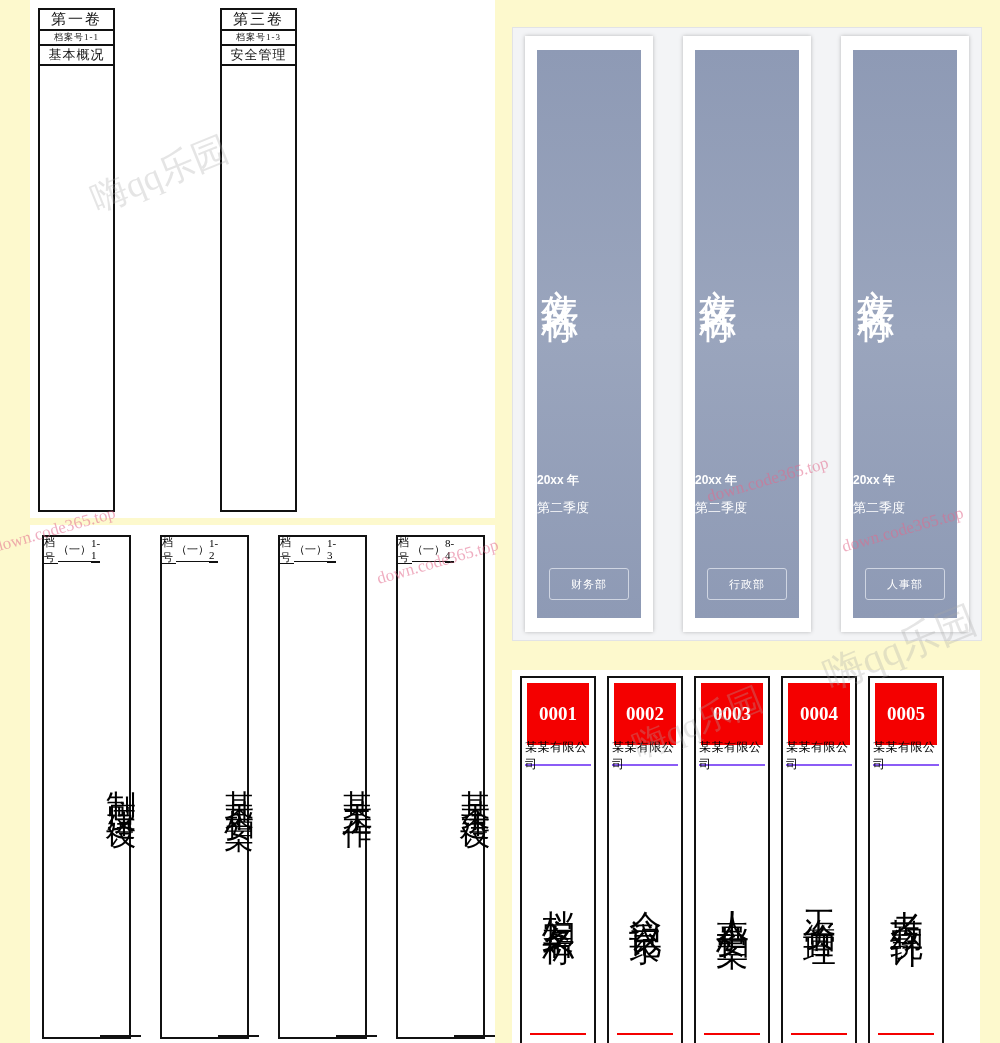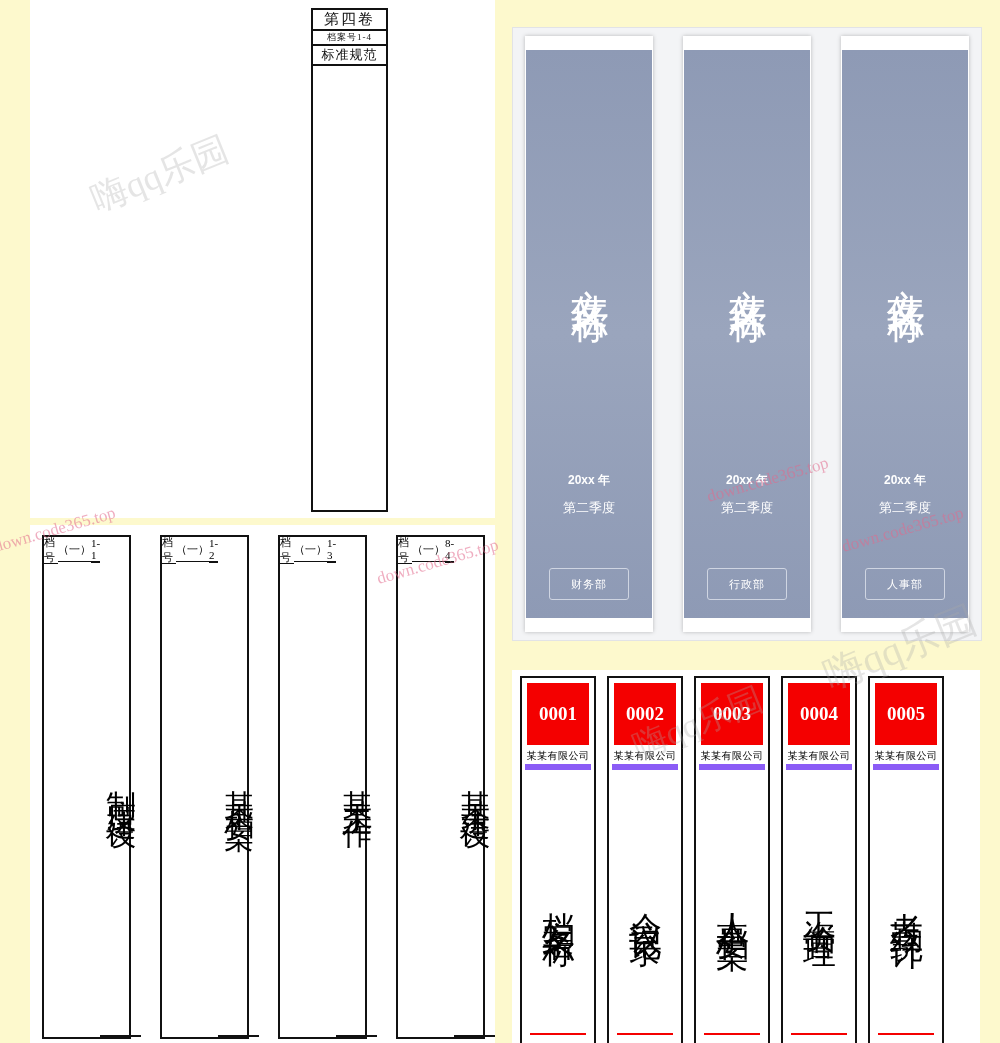--- a/index.html
+++ b/index.html
@@ -41,24 +41,24 @@
     background:#f3f4f6;
     border:1px solid #e2e3e6;
   }
   .g2-spine{
     position:absolute;top:8px;width:128px;height:596px;
     background:#ffffff;
     box-shadow:0 0 4px rgba(0,0,0,.25);
     display:flex;align-items:flex-start;justify-content:center;
   }
   .g2-inner{
-    margin-top:14px;width:126px;height:568px;
+    margin-top:14px;width:104px;height:568px;
     background:linear-gradient(180deg,#8e9ab5 0%,#9aa5bd 50%,#8e9ab5 100%);
     position:relative;
-    display:flex;flex-direction:column;align-items:center;
+    display:flex;flex-direction:column;align-items:flex-start;
   }
   .g2-title{
     margin-top:26px;height:390px;
     color:#fff;font-size:38px;letter-spacing:6px;line-height:1.15;
     font-family:"Liberation Serif",serif;
   }
   .g2-year{color:#fff;font-size:12px;font-weight:bold;margin-top:6px;}
   .g2-quarter{color:#fff;font-size:13px;margin-top:10px;}
   .g2-dept-wrap{
     position:absolute;bottom:18px;left:50%;transform:translateX(-50%);
@@ -92,43 +92,52 @@
   .g4-spine{
     position:absolute;top:6px;width:72px;height:365px;
     border:2px solid #111;background:#fff;display:flex;flex-direction:column;align-items:center;
   }
   .g4-num{
     margin-top:5px;width:62px;height:62px;background:#f40000;
     display:flex;align-items:center;justify-content:center;
     color:#fff;font-size:19px;font-weight:bold;font-family:"Liberation Serif",serif;
   }
   .g4-comp{
-    margin-top:3px;height:16px;width:66px;border-bottom:6px solid #8b5cf6;
+    margin-top:3px;height:16px;width:66px;border-bottom:2px solid #8b5cf6;
     display:flex;align-items:center;justify-content:center;
-    font-size:10px;letter-spacing:0.5px;font-family:"Liberation Serif",serif;
+    font-size:12px;letter-spacing:0.5px;font-family:"Liberation Serif",serif;
   }
   .g4-body{flex:1;width:100%;display:flex;align-items:center;justify-content:center;}
   .g4-body .vtext{font-size:33px;letter-spacing:8px;font-family:"Liberation Serif",serif;}
   .g4-rule{width:56px;height:2px;background:#f40000;margin-bottom:8px;}
   
   .wm{position:absolute;color:rgba(160,160,160,.45);font-family:"Liberation Serif",serif;
       pointer-events:none;white-space:nowrap;}
   .wm-pink{color:rgba(226,106,140,.55);}
   .wm-big{color:rgba(170,170,170,.30);}
 </style>
 </head>
 <body>
 
 <div id="group1">
-  <div class="g1-spine" style="left:281px">
-    <div class="g1-cell g1-vol">第四卷</div>
-    <div class="g1-cell g1-code">档案号1-4</div>
-    <div class="g1-cell g1-cat">标准规范</div>
+  <div class="g1-spine" style="left:8px">
+    <div class="g1-cell g1-vol">第一卷</div>
+    <div class="g1-cell g1-code">档案号1-1</div>
+    <div class="g1-cell g1-cat">基本概况</div>
     <div class="g1-body">
-        <div class="vtext">规范标准规范管理</div>
+        <div class="vtext">项目工程管理</div>
+      </div>
+
+  </div>
+  <div class="g1-spine" style="left:190px">
+    <div class="g1-cell g1-vol">第三卷</div>
+    <div class="g1-cell g1-code">档案号1-3</div>
+    <div class="g1-cell g1-cat">安全管理</div>
+    <div class="g1-body">
+        <div class="vtext">安全生产管理制度</div>
       </div>
 
   </div>
 </div>
 
 <div id="group2">
   <div class="g2-spine" style="left:12px">
     <div class="g2-inner">
       <div class="g2-title vtext">文件名称</div>
       <div class="g2-year">20xx 年</div>

